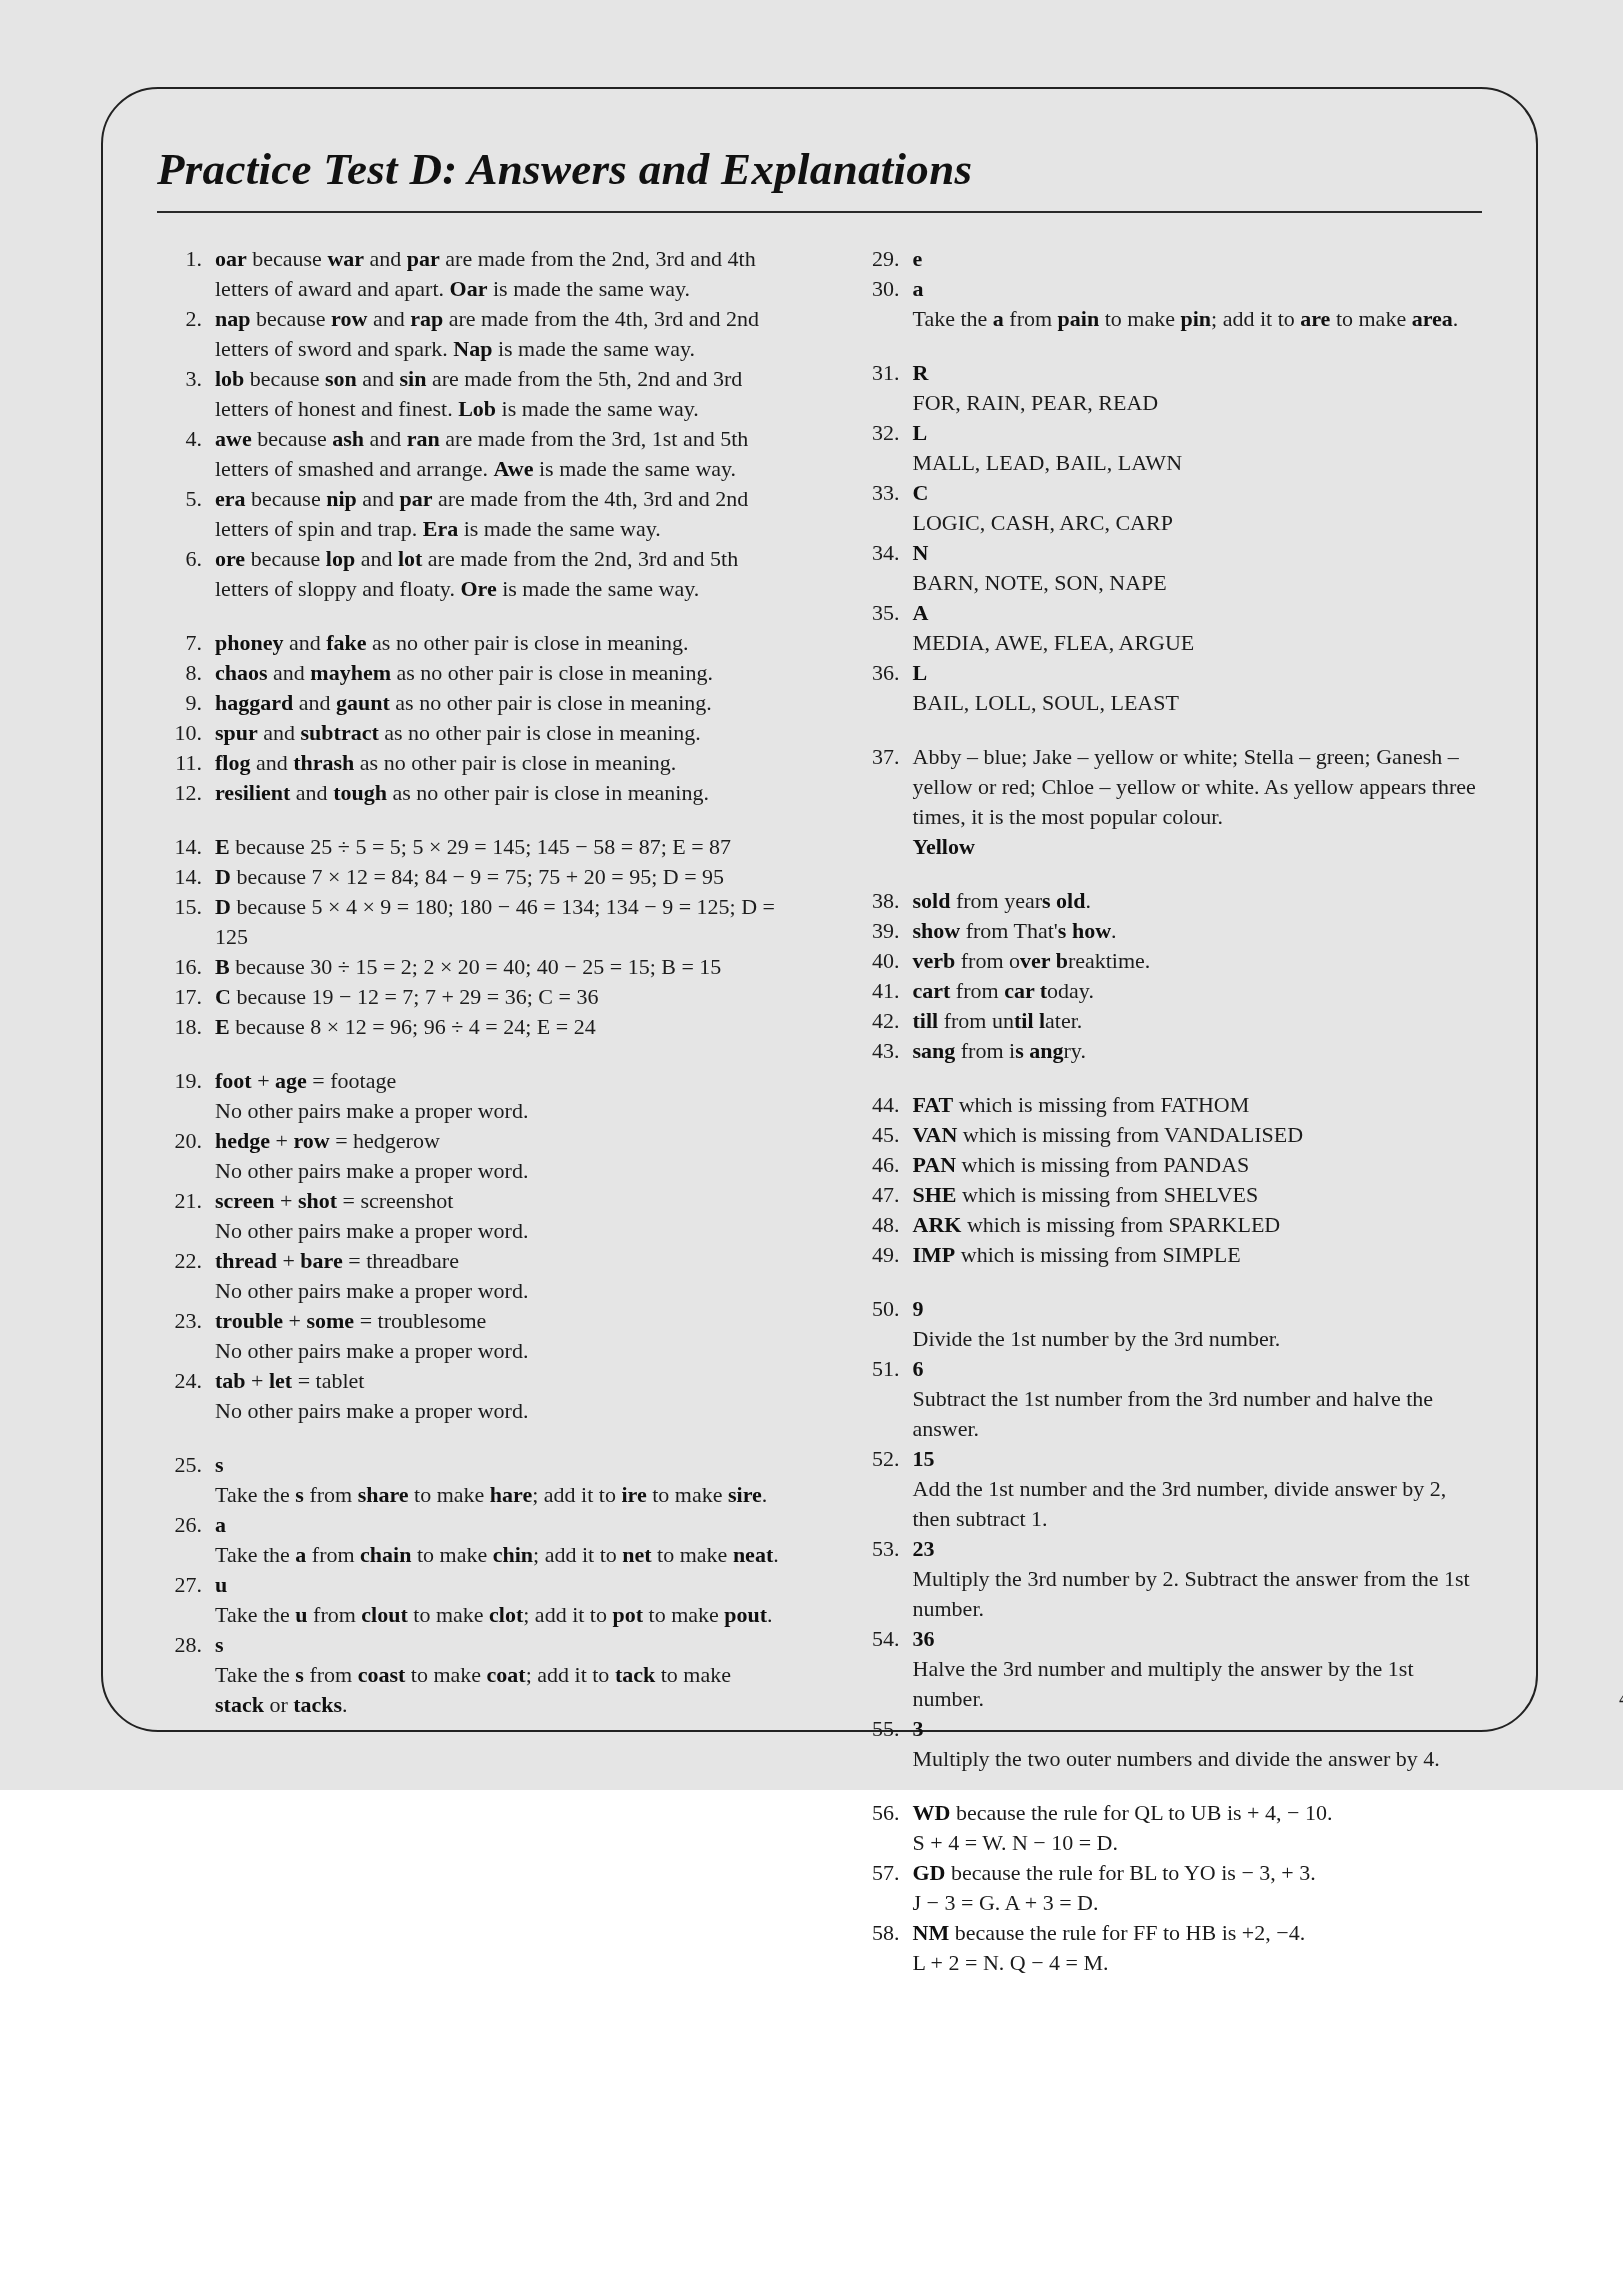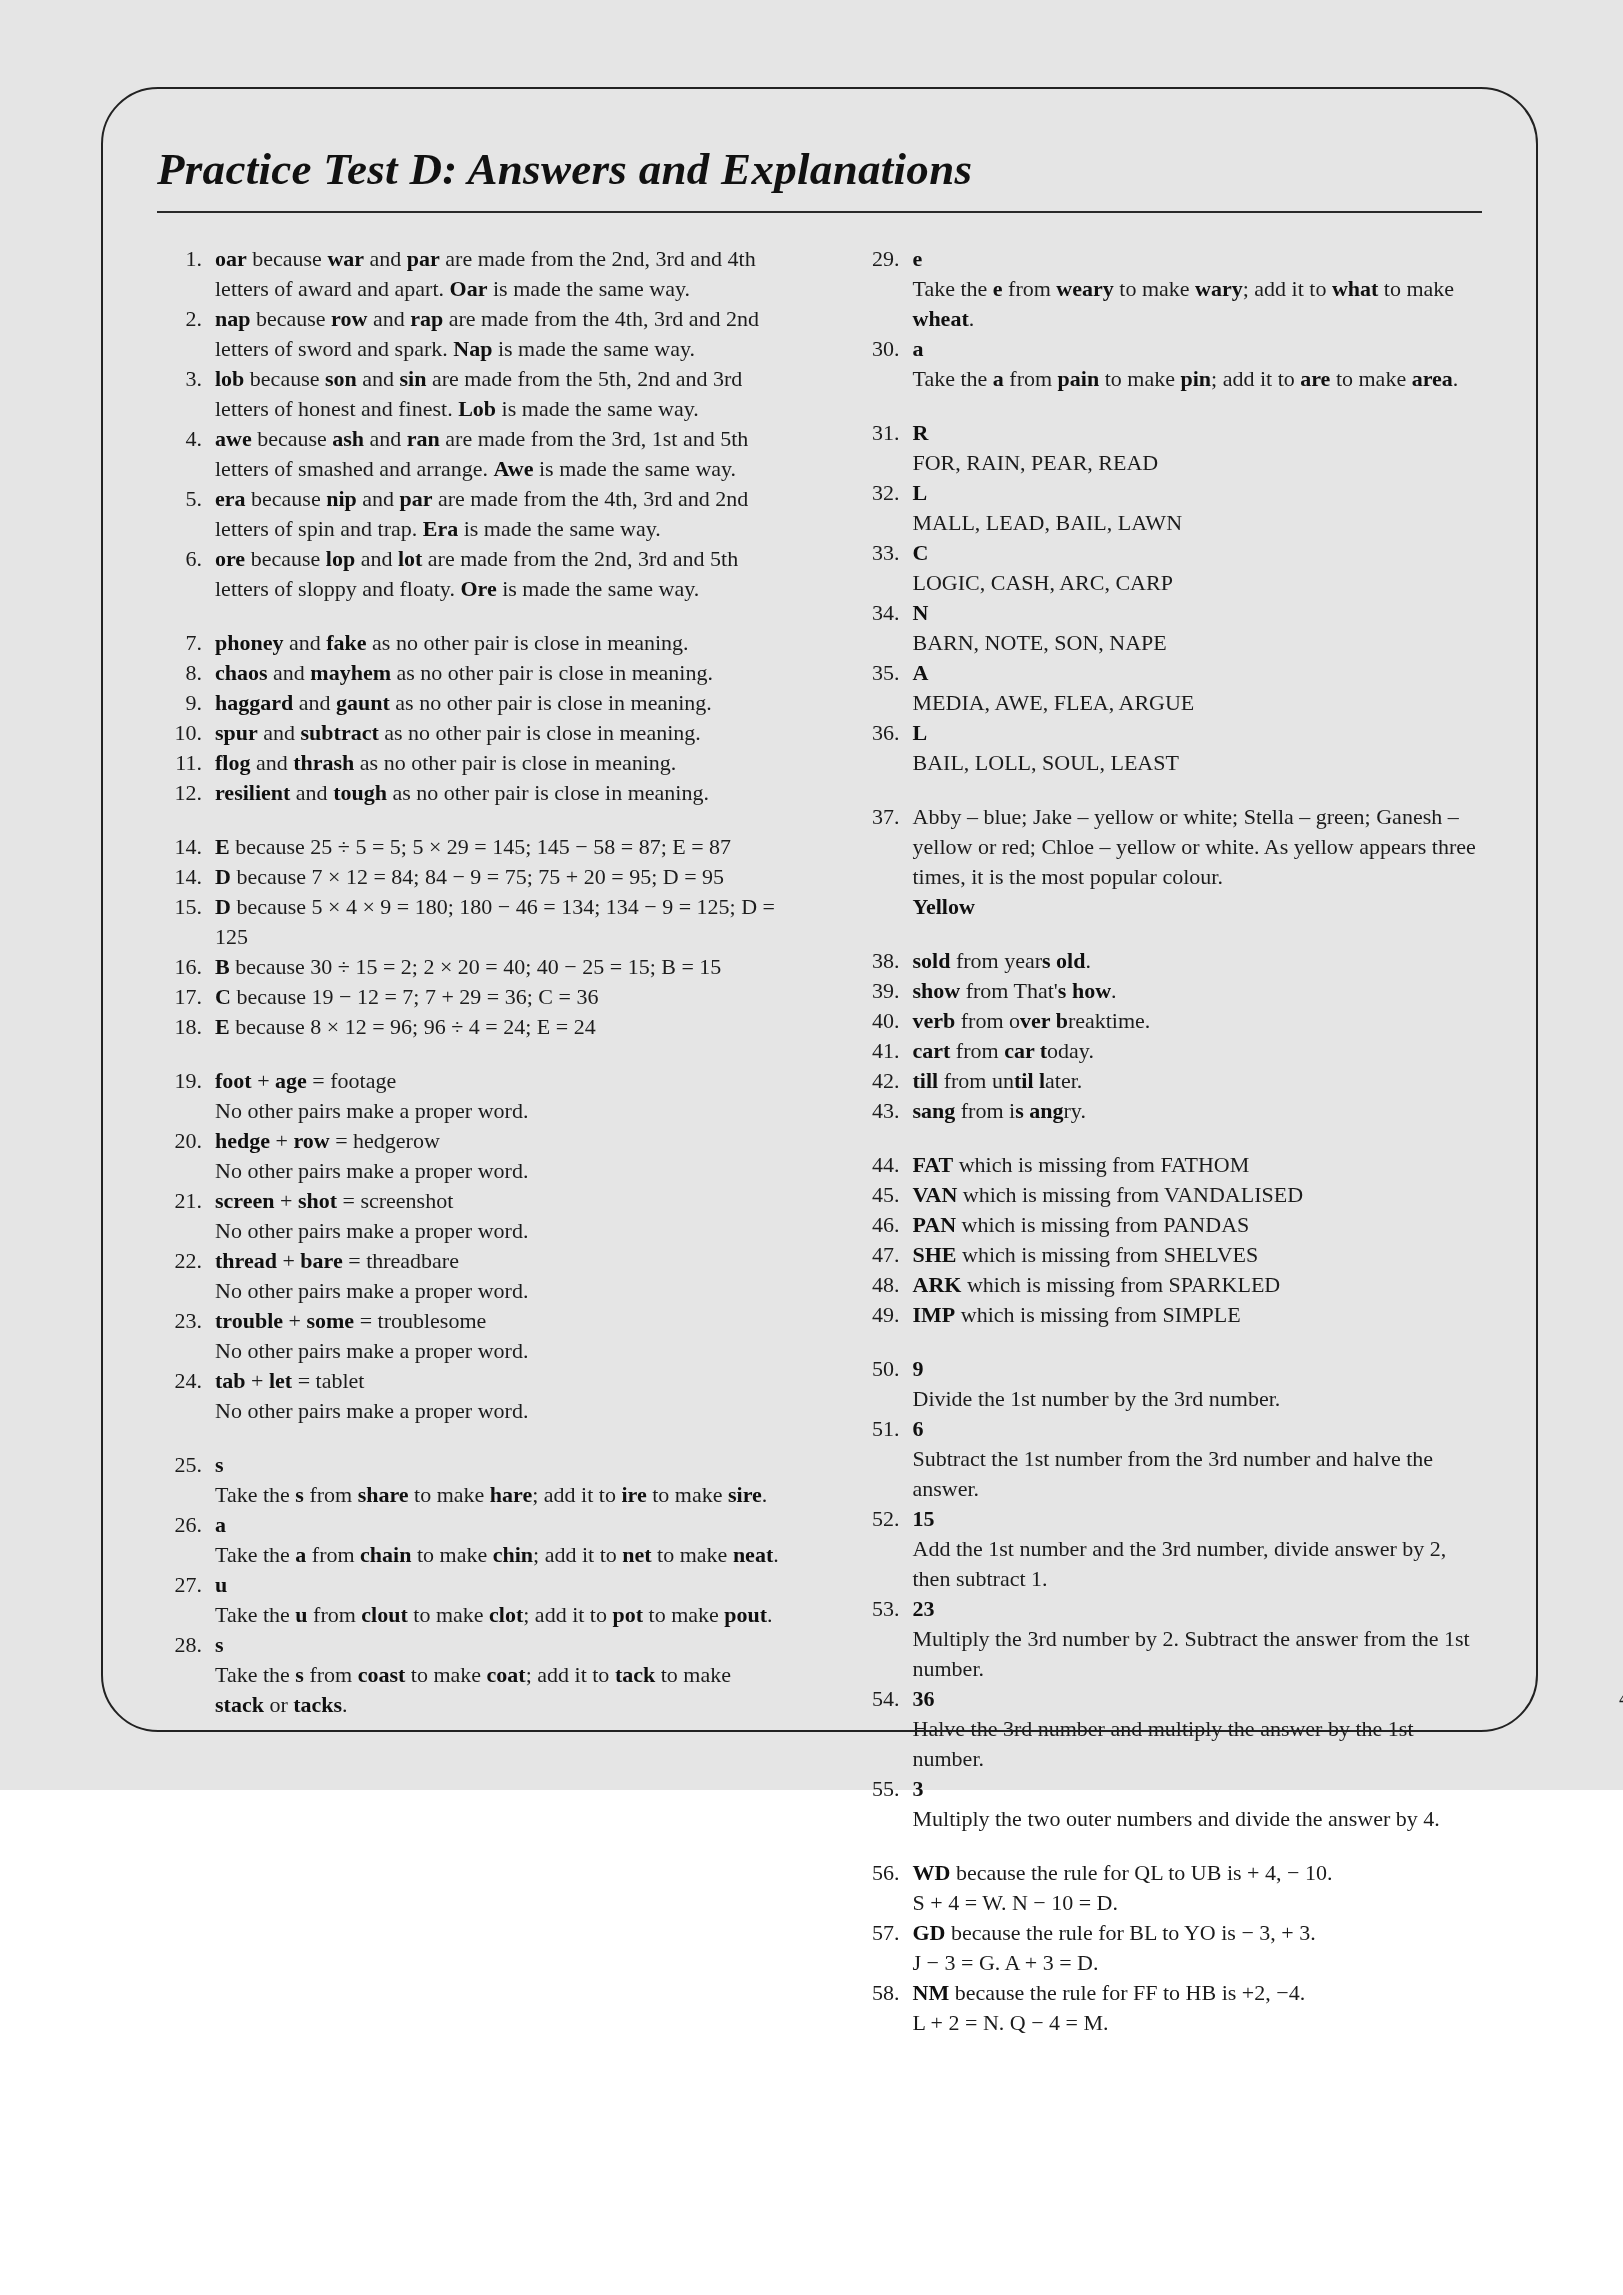--- a/index.html
+++ b/index.html
@@ -290,21 +290,20 @@
               </div>
             </div>
           </div>
         </div>
       <div class="col">
           <div class="group">
             <div class="item">
               <span class="num">29.</span>
               <div class="body">
                 <div class="line"><b>e</b></div>
-                <div class="line">Take the <b>e</b> from <b>weary</b> to make <b>wary</b>; add it to <b>what</b> to make <b>wheat</b>.</div>
               </div>
             </div>
             <div class="item">
               <span class="num">30.</span>
               <div class="body">
                 <div class="line"><b>a</b></div>
                 <div class="line">Take the <b>a</b> from <b>pain</b> to make <b>pin</b>; add it to <b>are</b> to make <b>area</b>.</div>
               </div>
             </div>
           </div>

